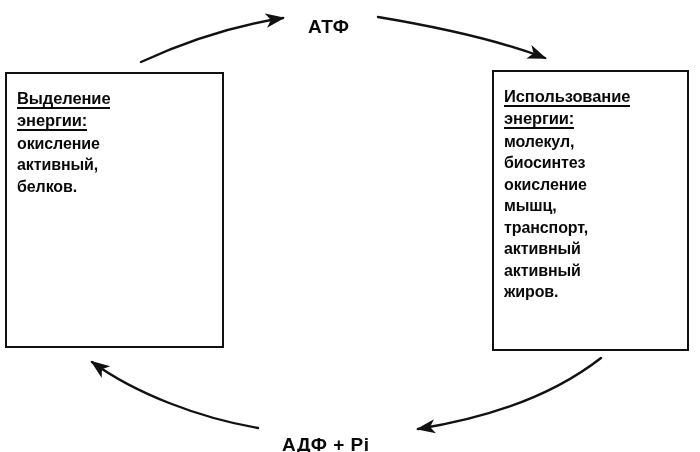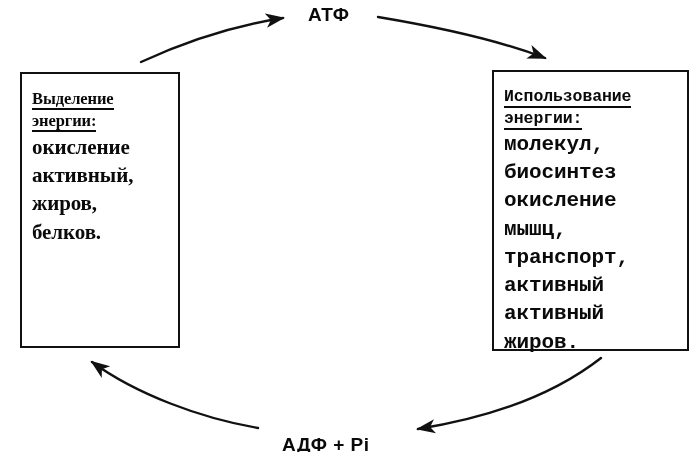--- a/index.html
+++ b/index.html
@@ -23,32 +23,30 @@
     height: 452px;
     pointer-events: none;
   }
   .node-box {
     position: absolute;
     border: 2px solid #111111;
     background: #ffffff;
     box-sizing: border-box;
   }
   #box-release {
-    left: 20px;
+    left: 5px;
     top: 72px;
-    width: 160px;
+    width: 219px;
     height: 276px;
-    font-family: Liberation Serif, serif;
   }
   #box-usage {
     left: 492px;
     top: 70px;
     width: 197px;
     height: 281px;
-    font-family: Liberation Mono, monospace;
   }
   .box-inner {
     padding: 14px 10px 0 10px;
   }
   .box-heading {
     font-size: 16.5px;
     font-weight: bold;
     color: #0a0a0a;
     line-height: 1.33;
     letter-spacing: -0.1px;
@@ -59,42 +57,42 @@
     border-bottom: 2px solid #0a0a0a;
     padding-bottom: 0px;
     box-decoration-break: clone;
     -webkit-box-decoration-break: clone;
   }
   .heading-line {
     display: block;
     line-height: 1.33;
   }
   .box-body {
-    font-size: 21px;
+    font-size: 16px;
     font-weight: bold;
     color: #0a0a0a;
     line-height: 1.345;
     letter-spacing: -0.1px;
     margin-top: 1px;
   }
   .body-line {
     display: block;
     white-space: pre;
   }
   .cycle-label {
     position: absolute;
     font-size: 19px;
     font-weight: bold;
     color: #0a0a0a;
     letter-spacing: 0.5px;
     white-space: nowrap;
   }
   #label-atp {
     left: 308px;
-    top: 4px;
+    top: 16px;
   }
   #label-adp {
     left: 282px;
     top: 434px;
     text-align: right;
   }
 </style>
 </head>
 <body>
 
@@ -122,21 +120,20 @@
 
   <div id="box-release" class="node-box">
     <div class="box-inner">
       <div class="box-heading">
         <span class="heading-line"><span class="hl">Выделение</span></span>
         <span class="heading-line"><span class="hl">энергии:</span></span>
       </div>
       <div class="box-body">
         <span class="body-line">окисление</span>
         <span class="body-line">активный,</span>
-        <span class="body-line">жиров,</span>
         <span class="body-line">белков.</span>
       </div>
     </div>
   </div>
 
   <div id="box-usage" class="node-box">
     <div class="box-inner">
       <div class="box-heading">
         <span class="heading-line"><span class="hl">Использование</span></span>
         <span class="heading-line"><span class="hl">энергии:</span></span>

